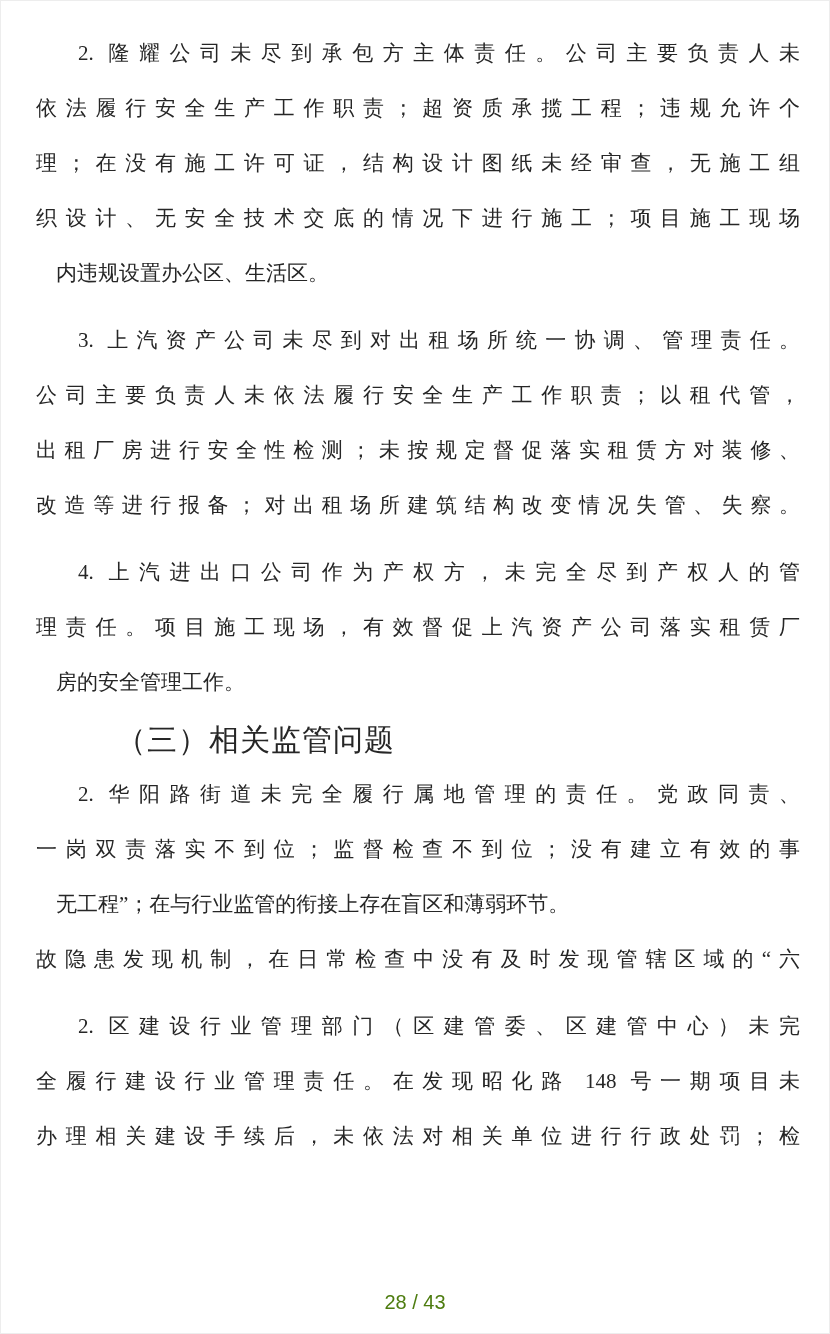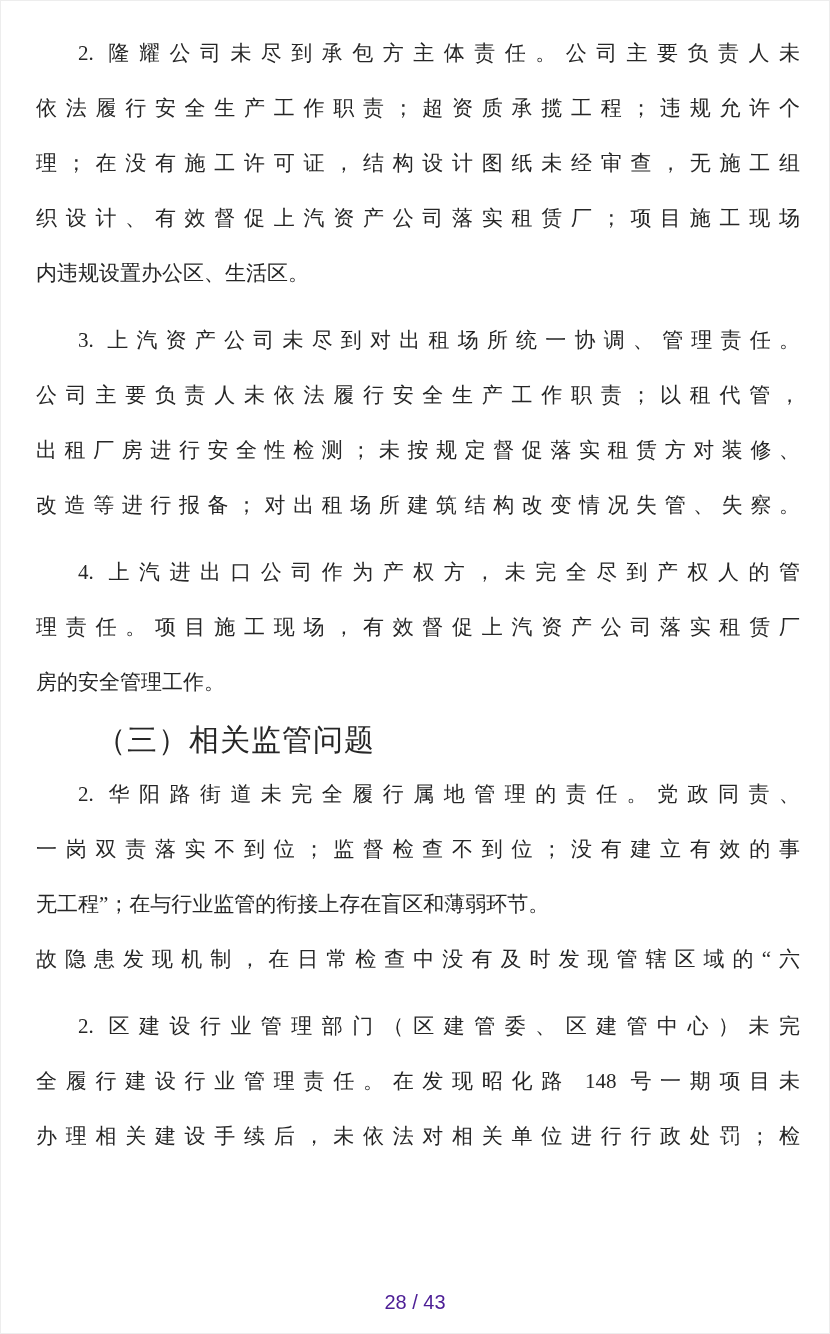--- a/index.html
+++ b/index.html
@@ -32,48 +32,48 @@
   .line {
     height: 55px;
     line-height: 55px;
     font-size: 21px;
     text-align: justify;
     text-align-last: justify;
     overflow: hidden;
     white-space: nowrap;
   }
   .line.indent { text-indent: 2em; }
-  .line.end { text-align-last: left; }
+  .line.end { text-align-last: left; margin-left: 20px; }
   .block.heading .line {
     font-weight: normal;
     font-size: 30px;
     letter-spacing: 1px;
   }
   .page-footer {
     position: absolute;
     left: 0;
     right: 0;
     bottom: 20px;
     text-align: center;
     font-family: "Liberation Sans", "DejaVu Sans", sans-serif;
     font-size: 20px;
-    color: #4c1d95;
+    color: #4d7c0f;
   }
 </style>
 </head>
 <body>
 
 <div class="page">
   <div class="doc-body">
 
     <div class="block">
       <div class="line indent">2. 隆耀公司未尽到承包方主体责任。公司主要负责人未</div>
       <div class="line">依法履行安全生产工作职责；超资质承揽工程；违规允许个</div>
       <div class="line">理；在没有施工许可证，结构设计图纸未经审查，无施工组</div>
-      <div class="line">织设计、有效督促上汽资产公司落实租赁厂；项目施工现场</div>
+      <div class="line">织设计、无安全技术交底的情况下进行施工；项目施工现场</div>
       <div class="line end">内违规设置办公区、生活区。</div>
     </div>
 
     <div class="block">
       <div class="line indent">3. 上汽资产公司未尽到对出租场所统一协调、管理责任。</div>
       <div class="line">公司主要负责人未依法履行安全生产工作职责；以租代管，</div>
       <div class="line">出租厂房进行安全性检测；未按规定督促落实租赁方对装修、</div>
       <div class="line">改造等进行报备；对出租场所建筑结构改变情况失管、失察。</div>
     </div>
 

